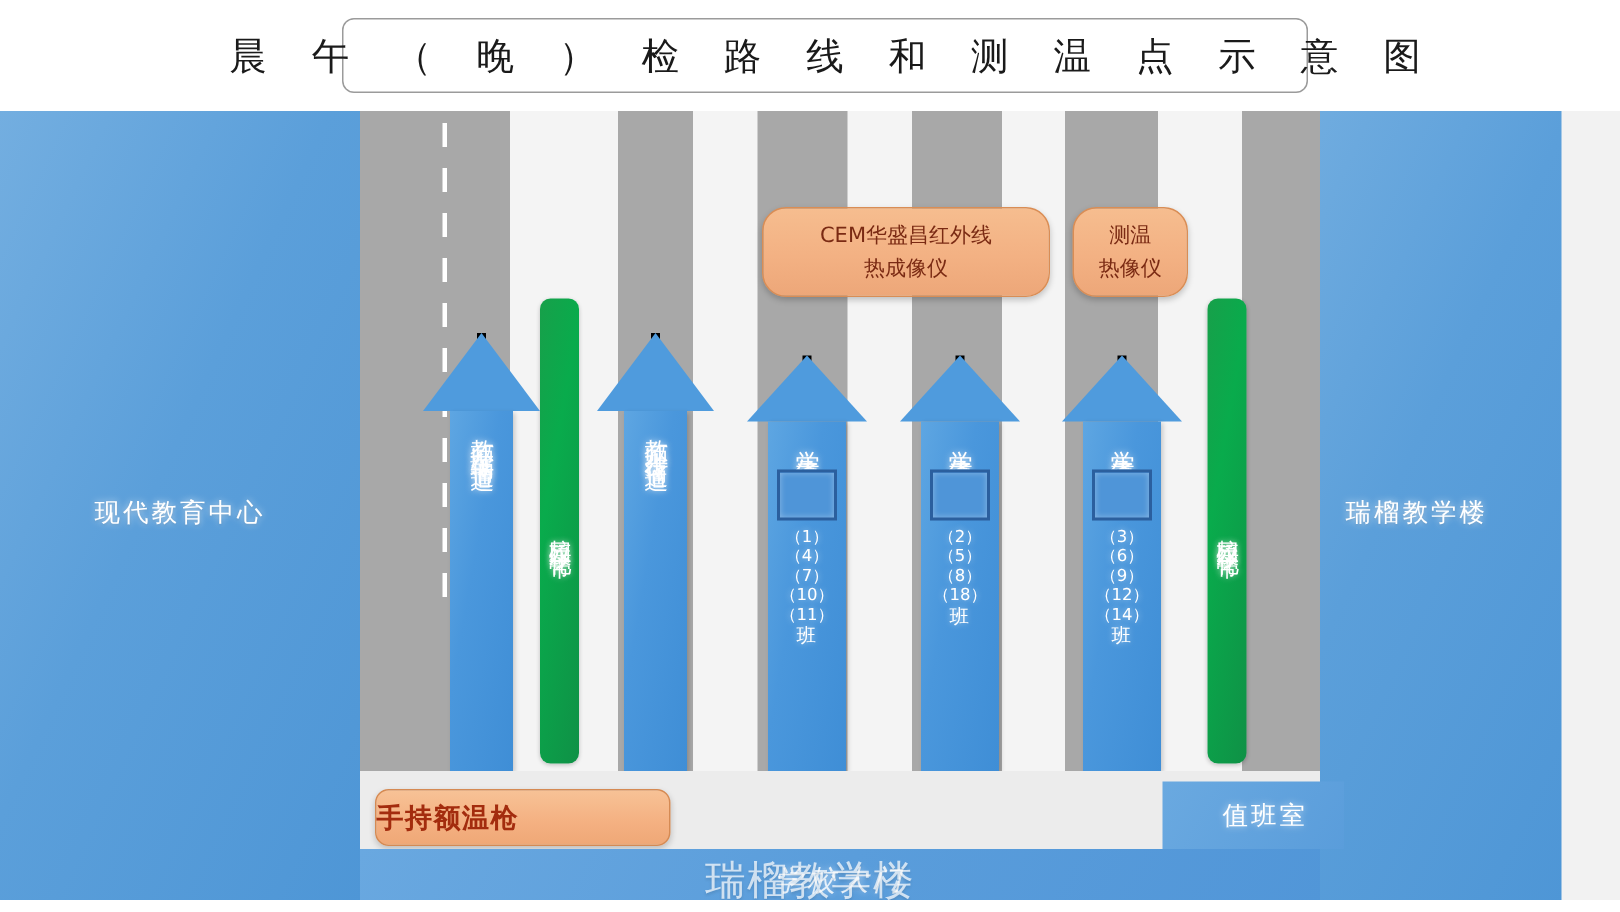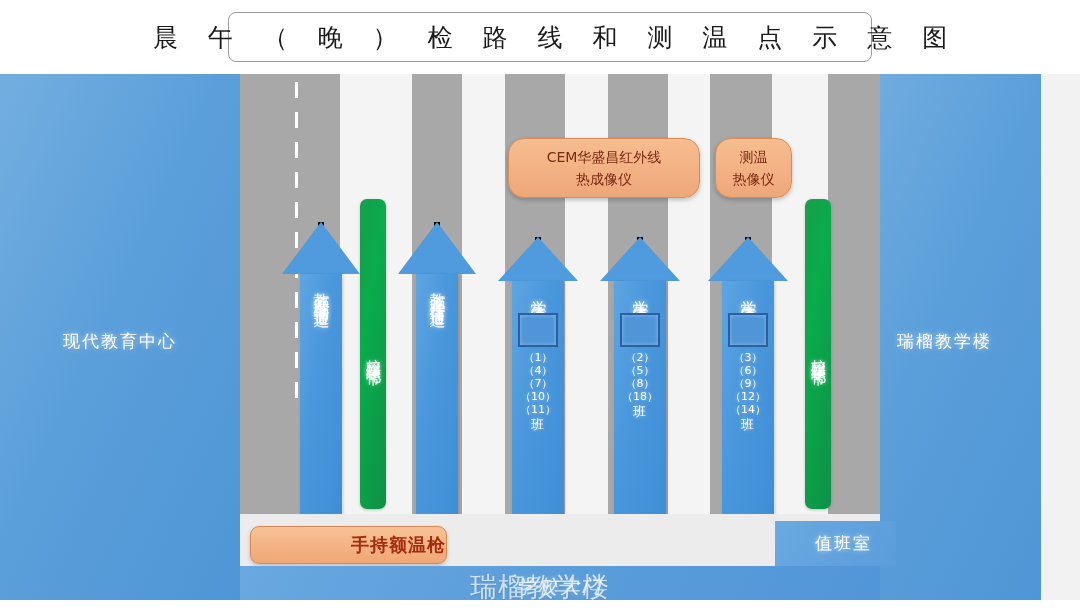--- a/index.html
+++ b/index.html
@@ -128,21 +128,21 @@
   .bottom-strip{
     position:absolute;left:240px;top:440px;width:640px;height:52px;
     background:#ececec;
   }
   .gun-box{
     position:absolute;left:250px;top:452px;width:195px;height:36px;
     border-radius:9px;font-size:18px;
     background:linear-gradient(180deg,#f7c296 0%,#f4b081 60%,#efa877 100%);
     border:1px solid #d58a53;
     box-shadow:0 2px 4px rgba(0,0,0,.2);
-    display:flex;align-items:center;justify-content:flex-end;
+    display:flex;align-items:center;justify-content:flex-start;
     color:#a32c0e;font-weight:bold;letter-spacing:1px;
   }
   .duty-box{
     position:absolute;left:775px;top:447px;width:105px;height:45px;
     background:linear-gradient(120deg,#6aa9e0 0%,#5a9ddb 100%);
     display:flex;align-items:center;justify-content:center;
     color:#ffffff;font-size:17px;letter-spacing:2px;
     text-shadow:0 0 5px rgba(255,255,255,.7);
     padding-left:16px;
   }

